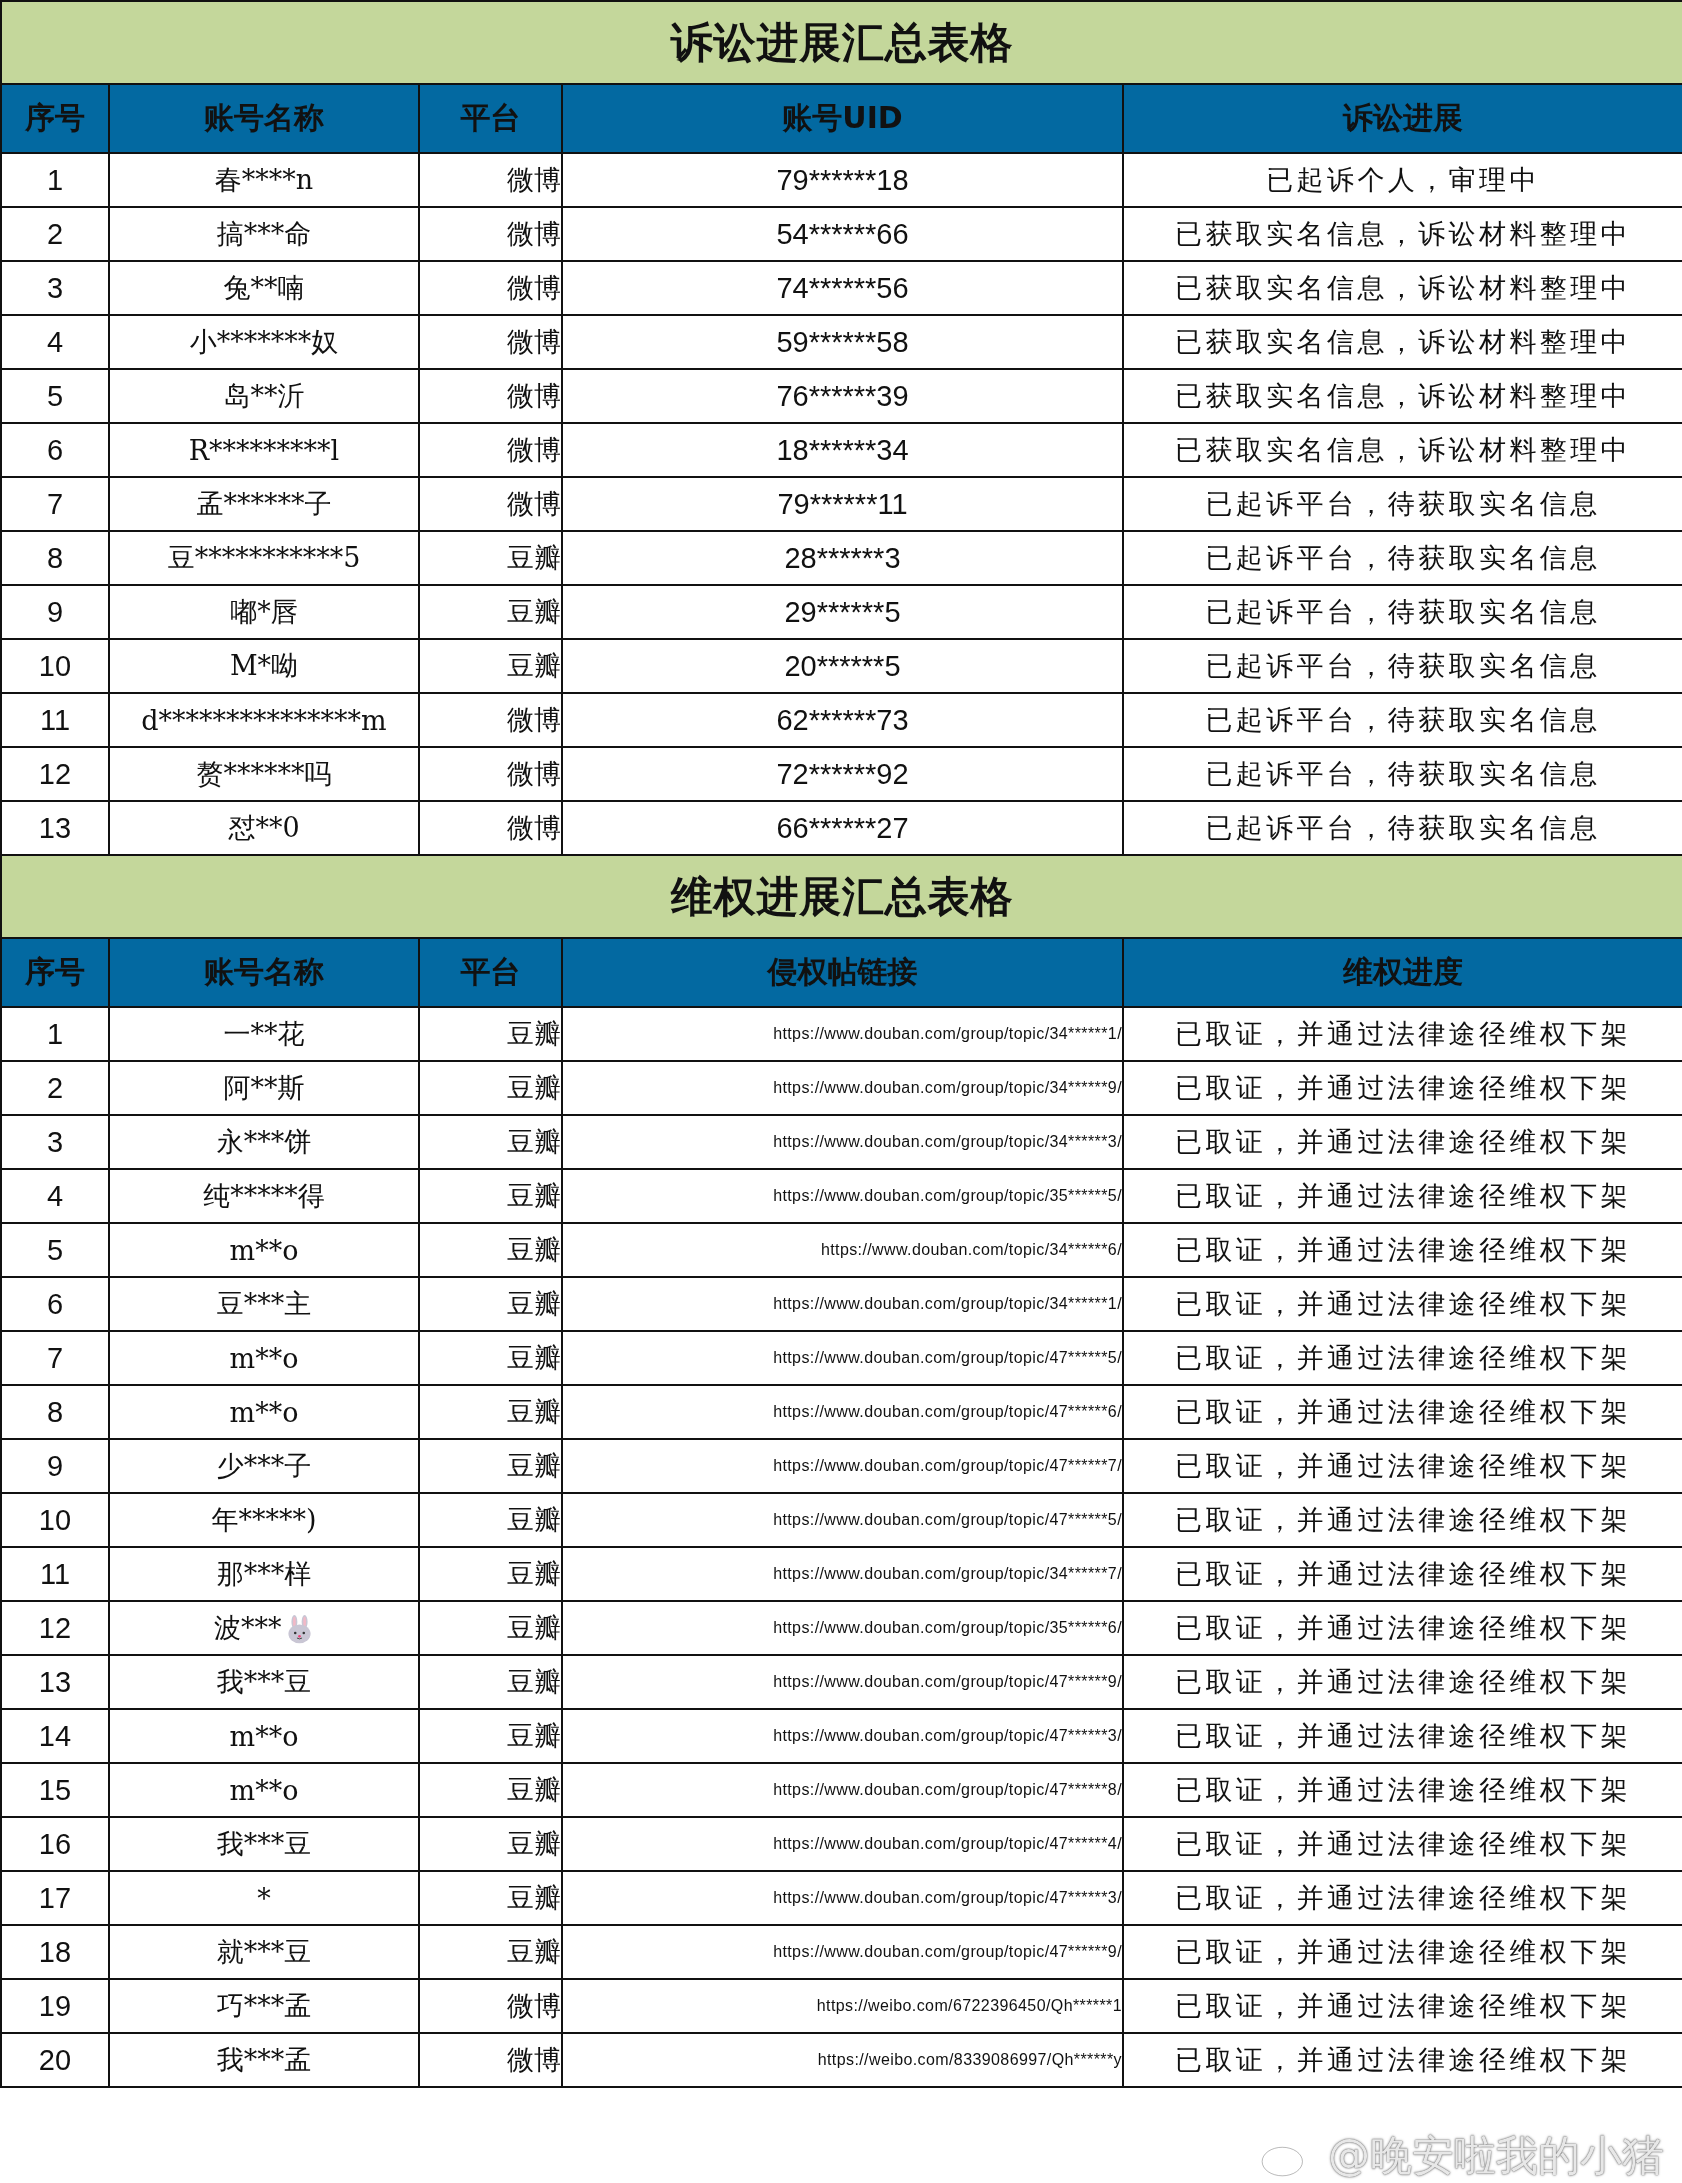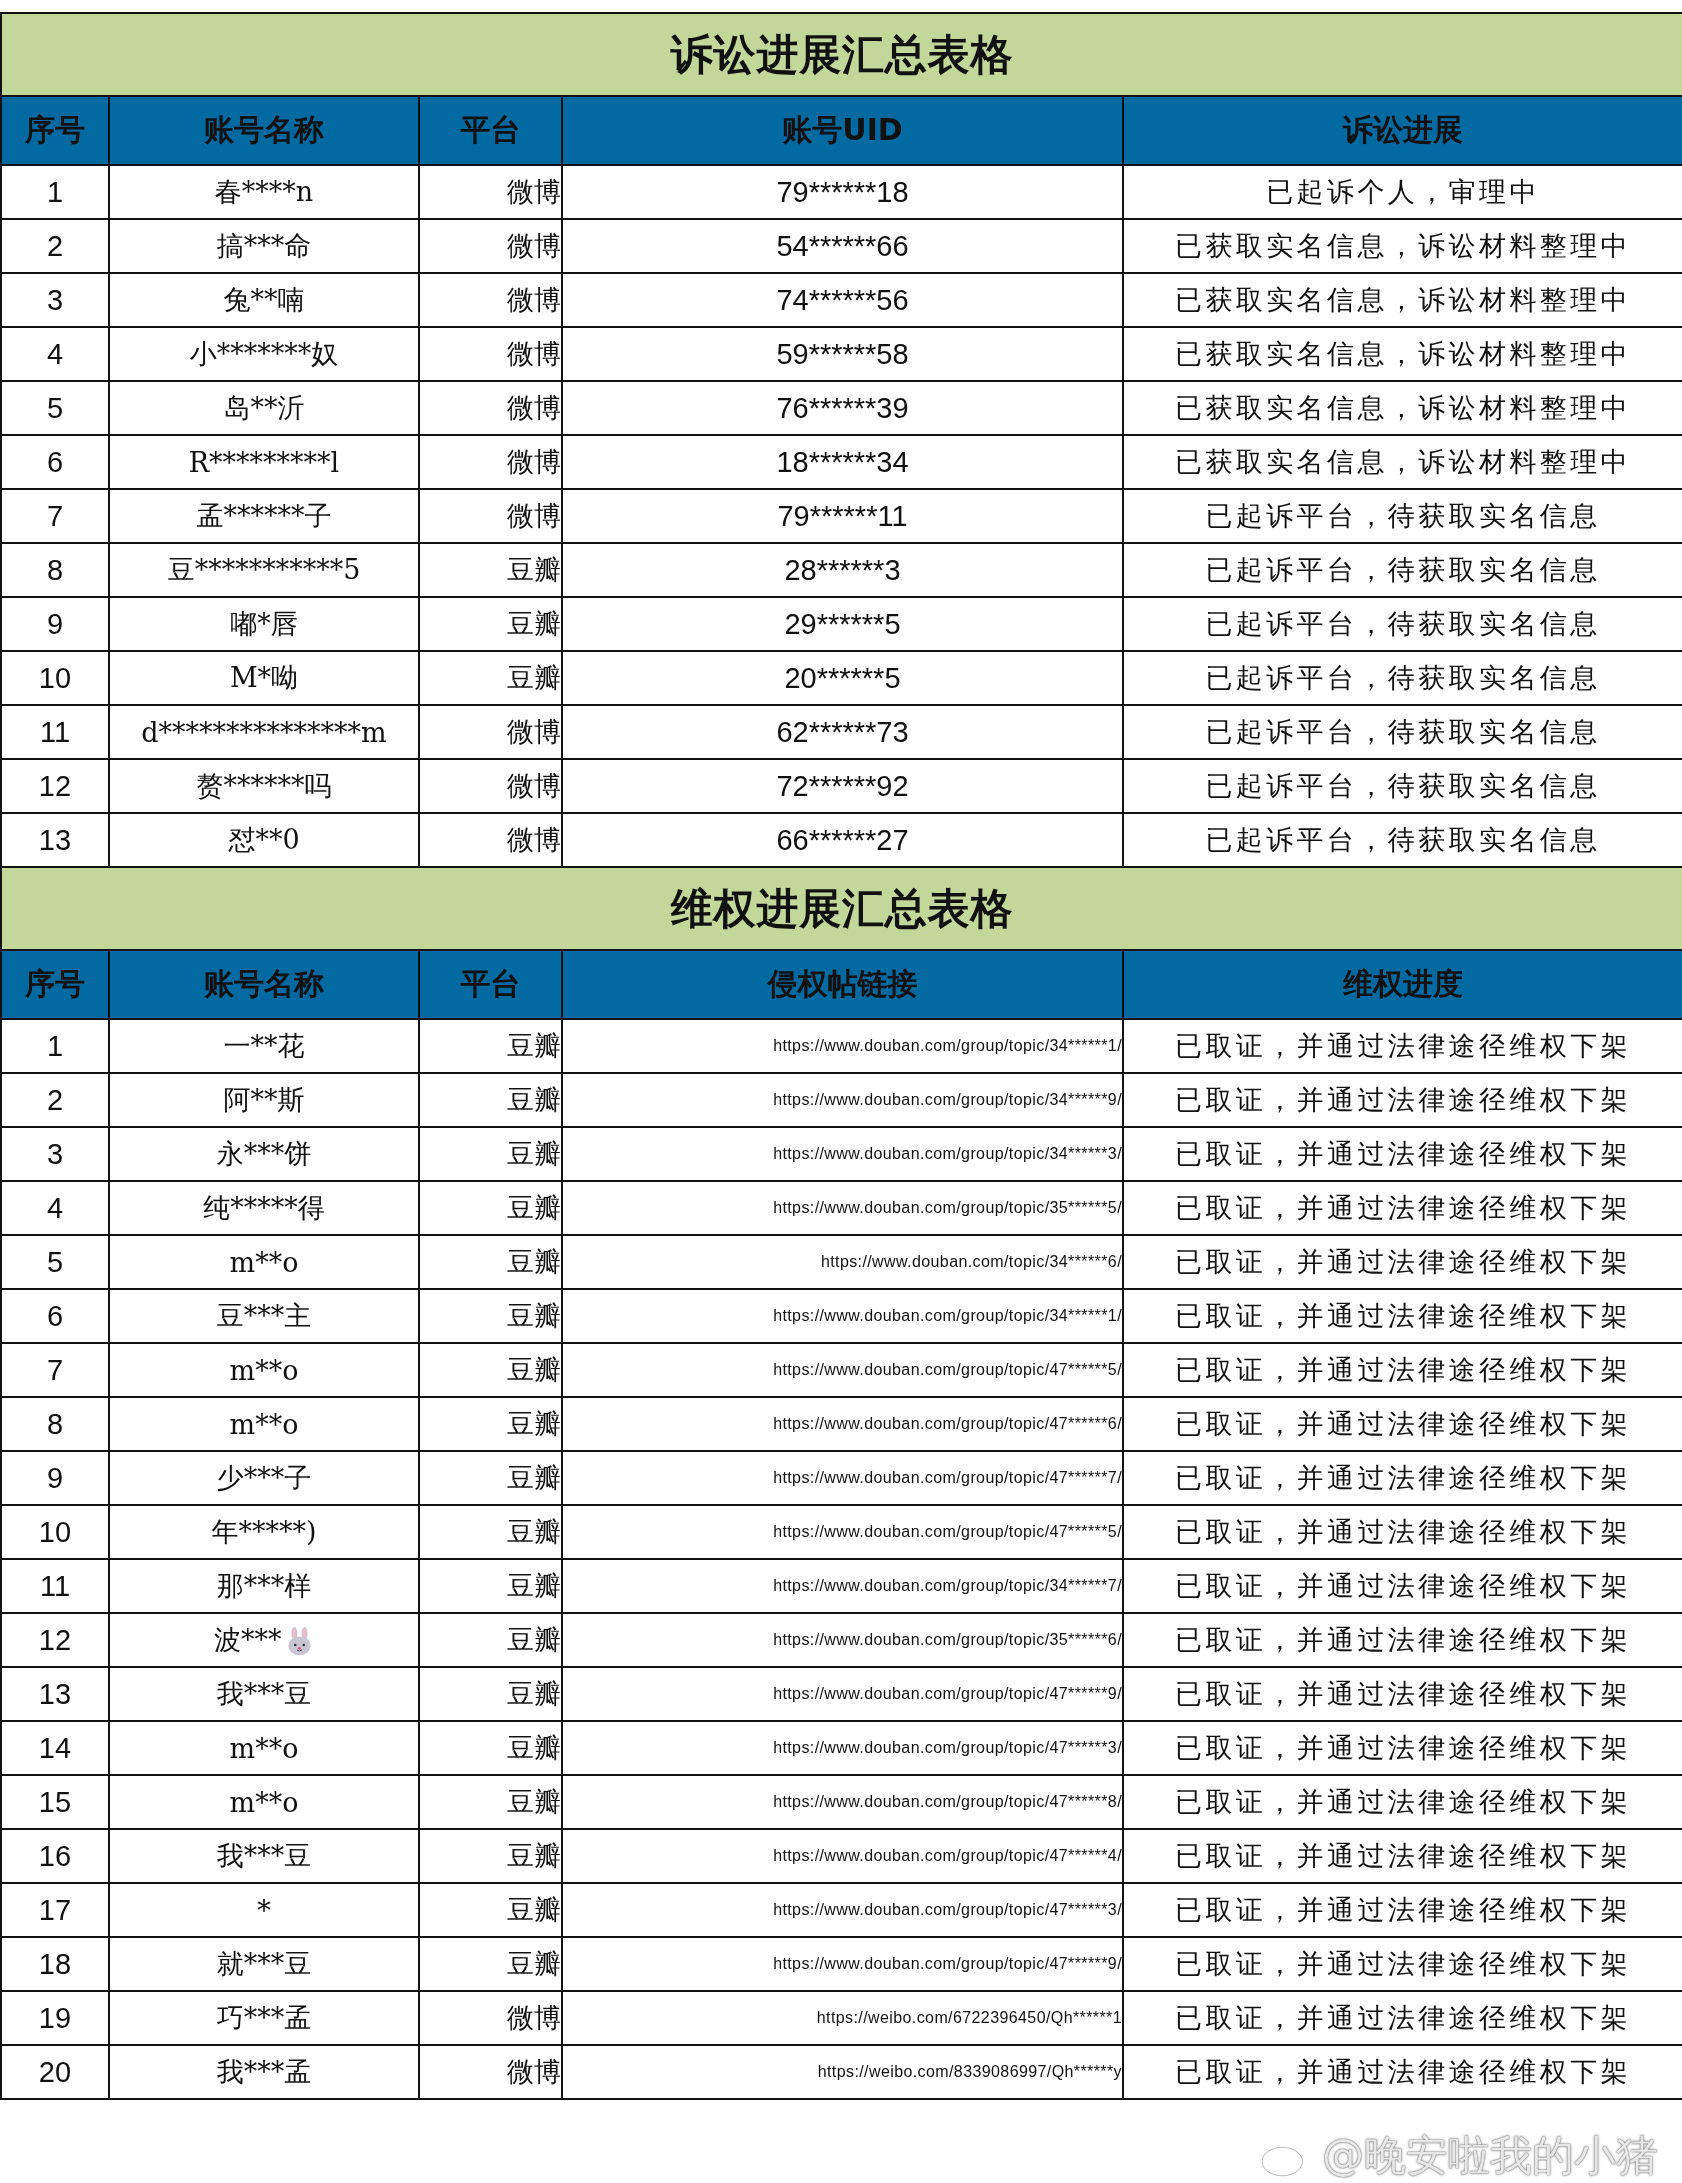--- a/index.html
+++ b/index.html
@@ -1,36 +1,36 @@
 <!DOCTYPE html>
 <html style="font-size:13.5px"><head>
 <meta charset="utf-8">
 <style>
   html, body { margin: 0; padding: 0; background: #ffffff; }
   body { width: 1682px; height: 2183px; position: relative; overflow: hidden; }
-  .page { position: absolute; left: 0; top: 12px; width: 1490px; }
+  .page { position: absolute; left: 0; top: 0; width: 1490px; }
   table { border-collapse: collapse; width: 1682px; table-layout: fixed; }
   col.c-idx { width: 108px; }
   col.c-name { width: 310px; }
   col.c-plat { width: 143px; }
   col.c-uid { width: 561px; }
   col.c-prog { width: 560px; }
   td, th { border: 2.5px solid #111; text-align: center; vertical-align: middle; padding: 0; overflow: hidden; white-space: nowrap; }
   .title-row th { background: #c4d79b; height: 81px; font-family: "DejaVu Sans", sans-serif; font-weight: bold; font-size: 42px; color: #111; letter-spacing: 0.8px; }
   .head-row th { background: #0369a1; height: 67px; font-family: "DejaVu Sans", sans-serif; font-weight: bold; font-size: 30px; color: #111; }
   .data-row td { height: 52px; background: #fff; color: #111; }
   .t1 .data-row td { height: 52px; }
   .idx { font-family: "Liberation Sans", sans-serif; font-size: 29px; }
   .name { font-family: "DejaVu Serif", serif; font-size: 27px; }
   .plat { font-family: "DejaVu Serif", serif; font-size: 27px; text-align: right; }
   .uid { font-family: "Liberation Sans", sans-serif; font-size: 29px; text-align: center; }
   .url { font-family: Liberation Sans, sans-serif; font-size: 16px; letter-spacing: 0.4px; text-align: right; }
   .prog { font-family: "DejaVu Serif", serif; font-size: 27px; letter-spacing: 3.4px; }
   .emoji-rabbit { display: inline-block; width: 29px; height: 29px; vertical-align: middle; margin-left: 3.4px; }
-  .watermark { position: absolute; left: 1257px; top: 2128px; font-family: "DejaVu Sans", sans-serif; font-size: 42px; color: rgba(255,255,255,0.85); text-shadow: 0 0 2.5px #666, 0 0 0.8px #444; white-space: nowrap; pointer-events: none; display: flex; align-items: center; gap: 6px; }
+  .watermark { position: absolute; left: 1257px; top: 2128px; font-family: "DejaVu Sans", sans-serif; font-size: 42px; color: rgba(255,255,255,0.85); text-shadow: 0 0 2.5px #666, 0 0 0.8px #444; white-space: nowrap; pointer-events: none; display: flex; align-items: center; gap: 12px; }
   .watermark svg { width: 59px; height: 47px; }
 </style>
 </head>
 <body>
 
 <div class="page">
   <table class="t1">
     <colgroup>
         <col class="c-idx">
         <col class="c-name">

